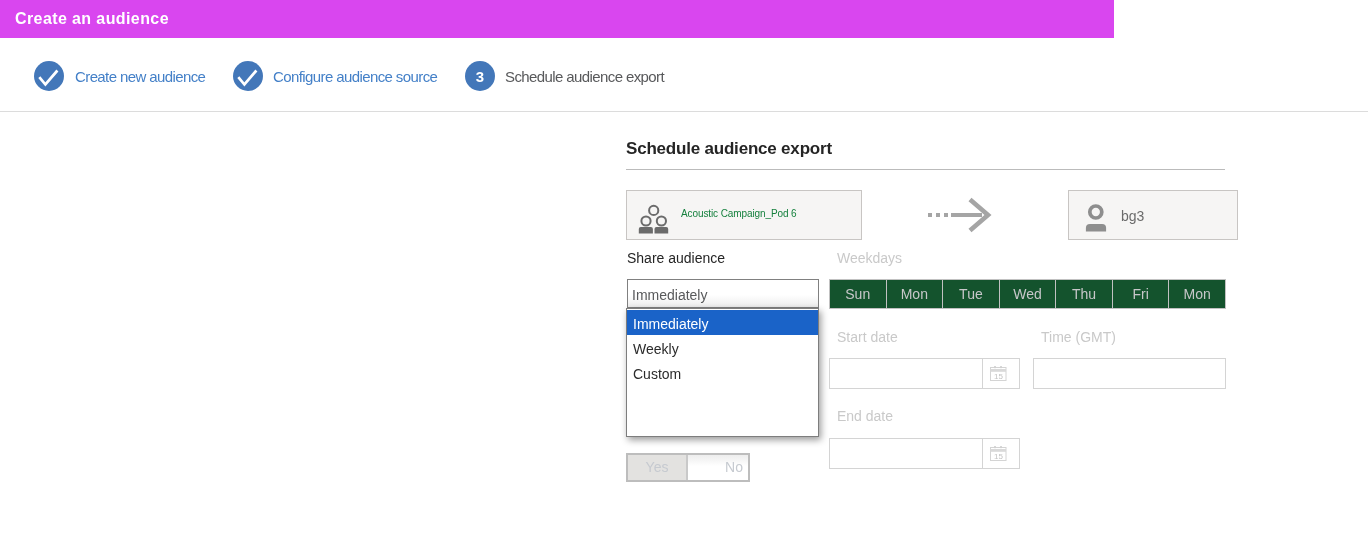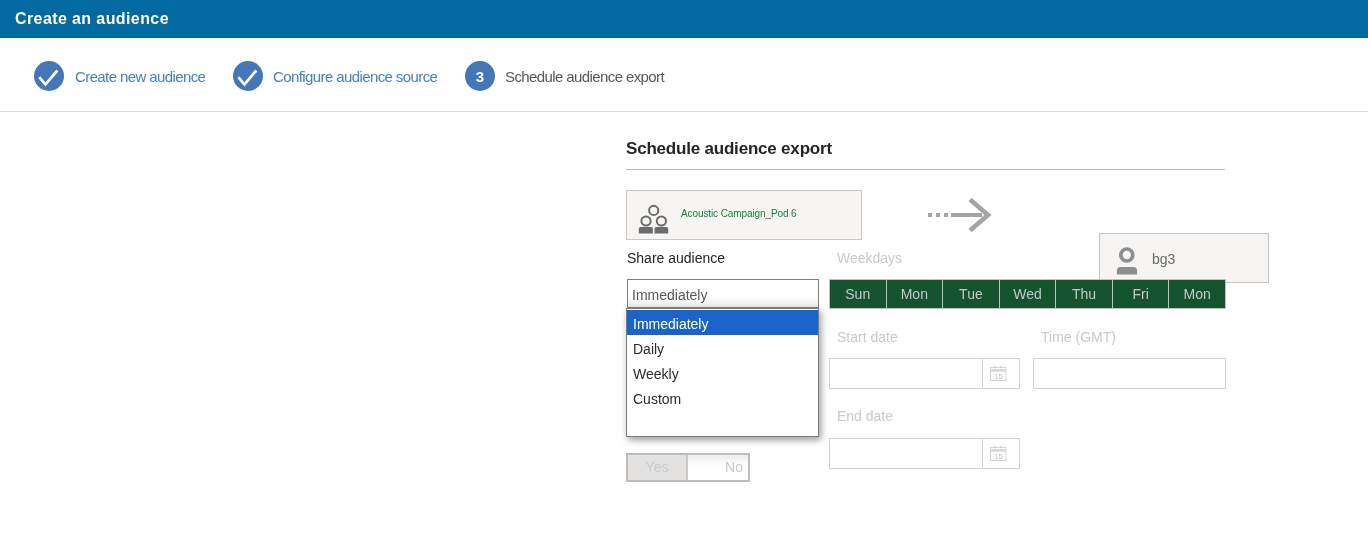--- a/index.html
+++ b/index.html
@@ -1,38 +1,38 @@
 <!DOCTYPE html>
 <html><head>
 <meta charset="utf-8">
 <style>
 * { margin:0; padding:0; box-sizing:border-box; }
 html,body { width:1368px; height:545px; background:#ffffff; font-family:"Liberation Sans", sans-serif; overflow:hidden; }
 #page { position:relative; width:1368px; height:545px; }
 .abs { position:absolute; }
 
 
-#topbar { left:0; top:0; width:1368px; height:38px; background:#0369a1; }
+#topbar { left:0; top:0; width:1114px; height:38px; background:#d946ef; }
 #topbar span { position:absolute; left:15px; top:10px; font-size:16px; font-weight:bold; color:#ffffff; letter-spacing:0.4px; }
 
 
 .circ { width:30px; height:30px; border-radius:50%; background:#4377b9; }
 .steplbl { font-size:15px; top:68px; letter-spacing:-0.6px; }
 .blue { color:#4480c8; }
 .gray3 { color:#58595b; }
 #divider { left:0; top:111px; width:1368px; height:1px; background:#dcdcdc; }
 
 
 #heading { left:626px; top:139px; font-size:17px; font-weight:bold; color:#252525; letter-spacing:-0.2px; }
 #hr1 { left:626px; top:169px; width:599px; height:1px; background:#bbbbbb; }
 
 .srcbox { background:#f6f5f4; border:1px solid #c8c5c3; }
 #box1 { left:626px; top:190px; width:236px; height:50px; }
 #box1 .txt { position:absolute; left:54px; top:17px; font-size:10px; letter-spacing:-0.1px; color:#15803d; }
-#box2 { left:1099px; top:190px; width:170px; height:50px;margin-top:43px; }
+#box2 { left:1068px; top:190px; width:170px; height:50px; }
 #box2 .txt { position:absolute; left:52px; top:17px; font-size:14px; color:#6b6b6b; }
 
 
 .lbl { font-size:14px; color:#252525; }
 .dlbl { font-size:14px; color:#c9c9c9;margin-left:7px; }
 
 
 #select { left:627px; top:279px; width:192px; height:29px; background:linear-gradient(#ffffff 55%, #ededed 100%); border:1px solid #808080; }
 #select span { position:absolute; left:4px; top:7px; font-size:14px; color:#58595b; }
 
@@ -159,17 +159,16 @@
     </svg>
   </div>
 
   <div class="abs" id="yn">
       <div class="y">Yes</div>
       <div class="n">No</div>
     </div>
 
   <div class="abs" id="dropdown">
     <div class="opt sel">Immediately</div>
-    <div class="opt">Daily</div>
     <div class="opt">Weekly</div>
     <div class="opt">Custom</div>
   </div>
 </div>
 
 </body></html>

